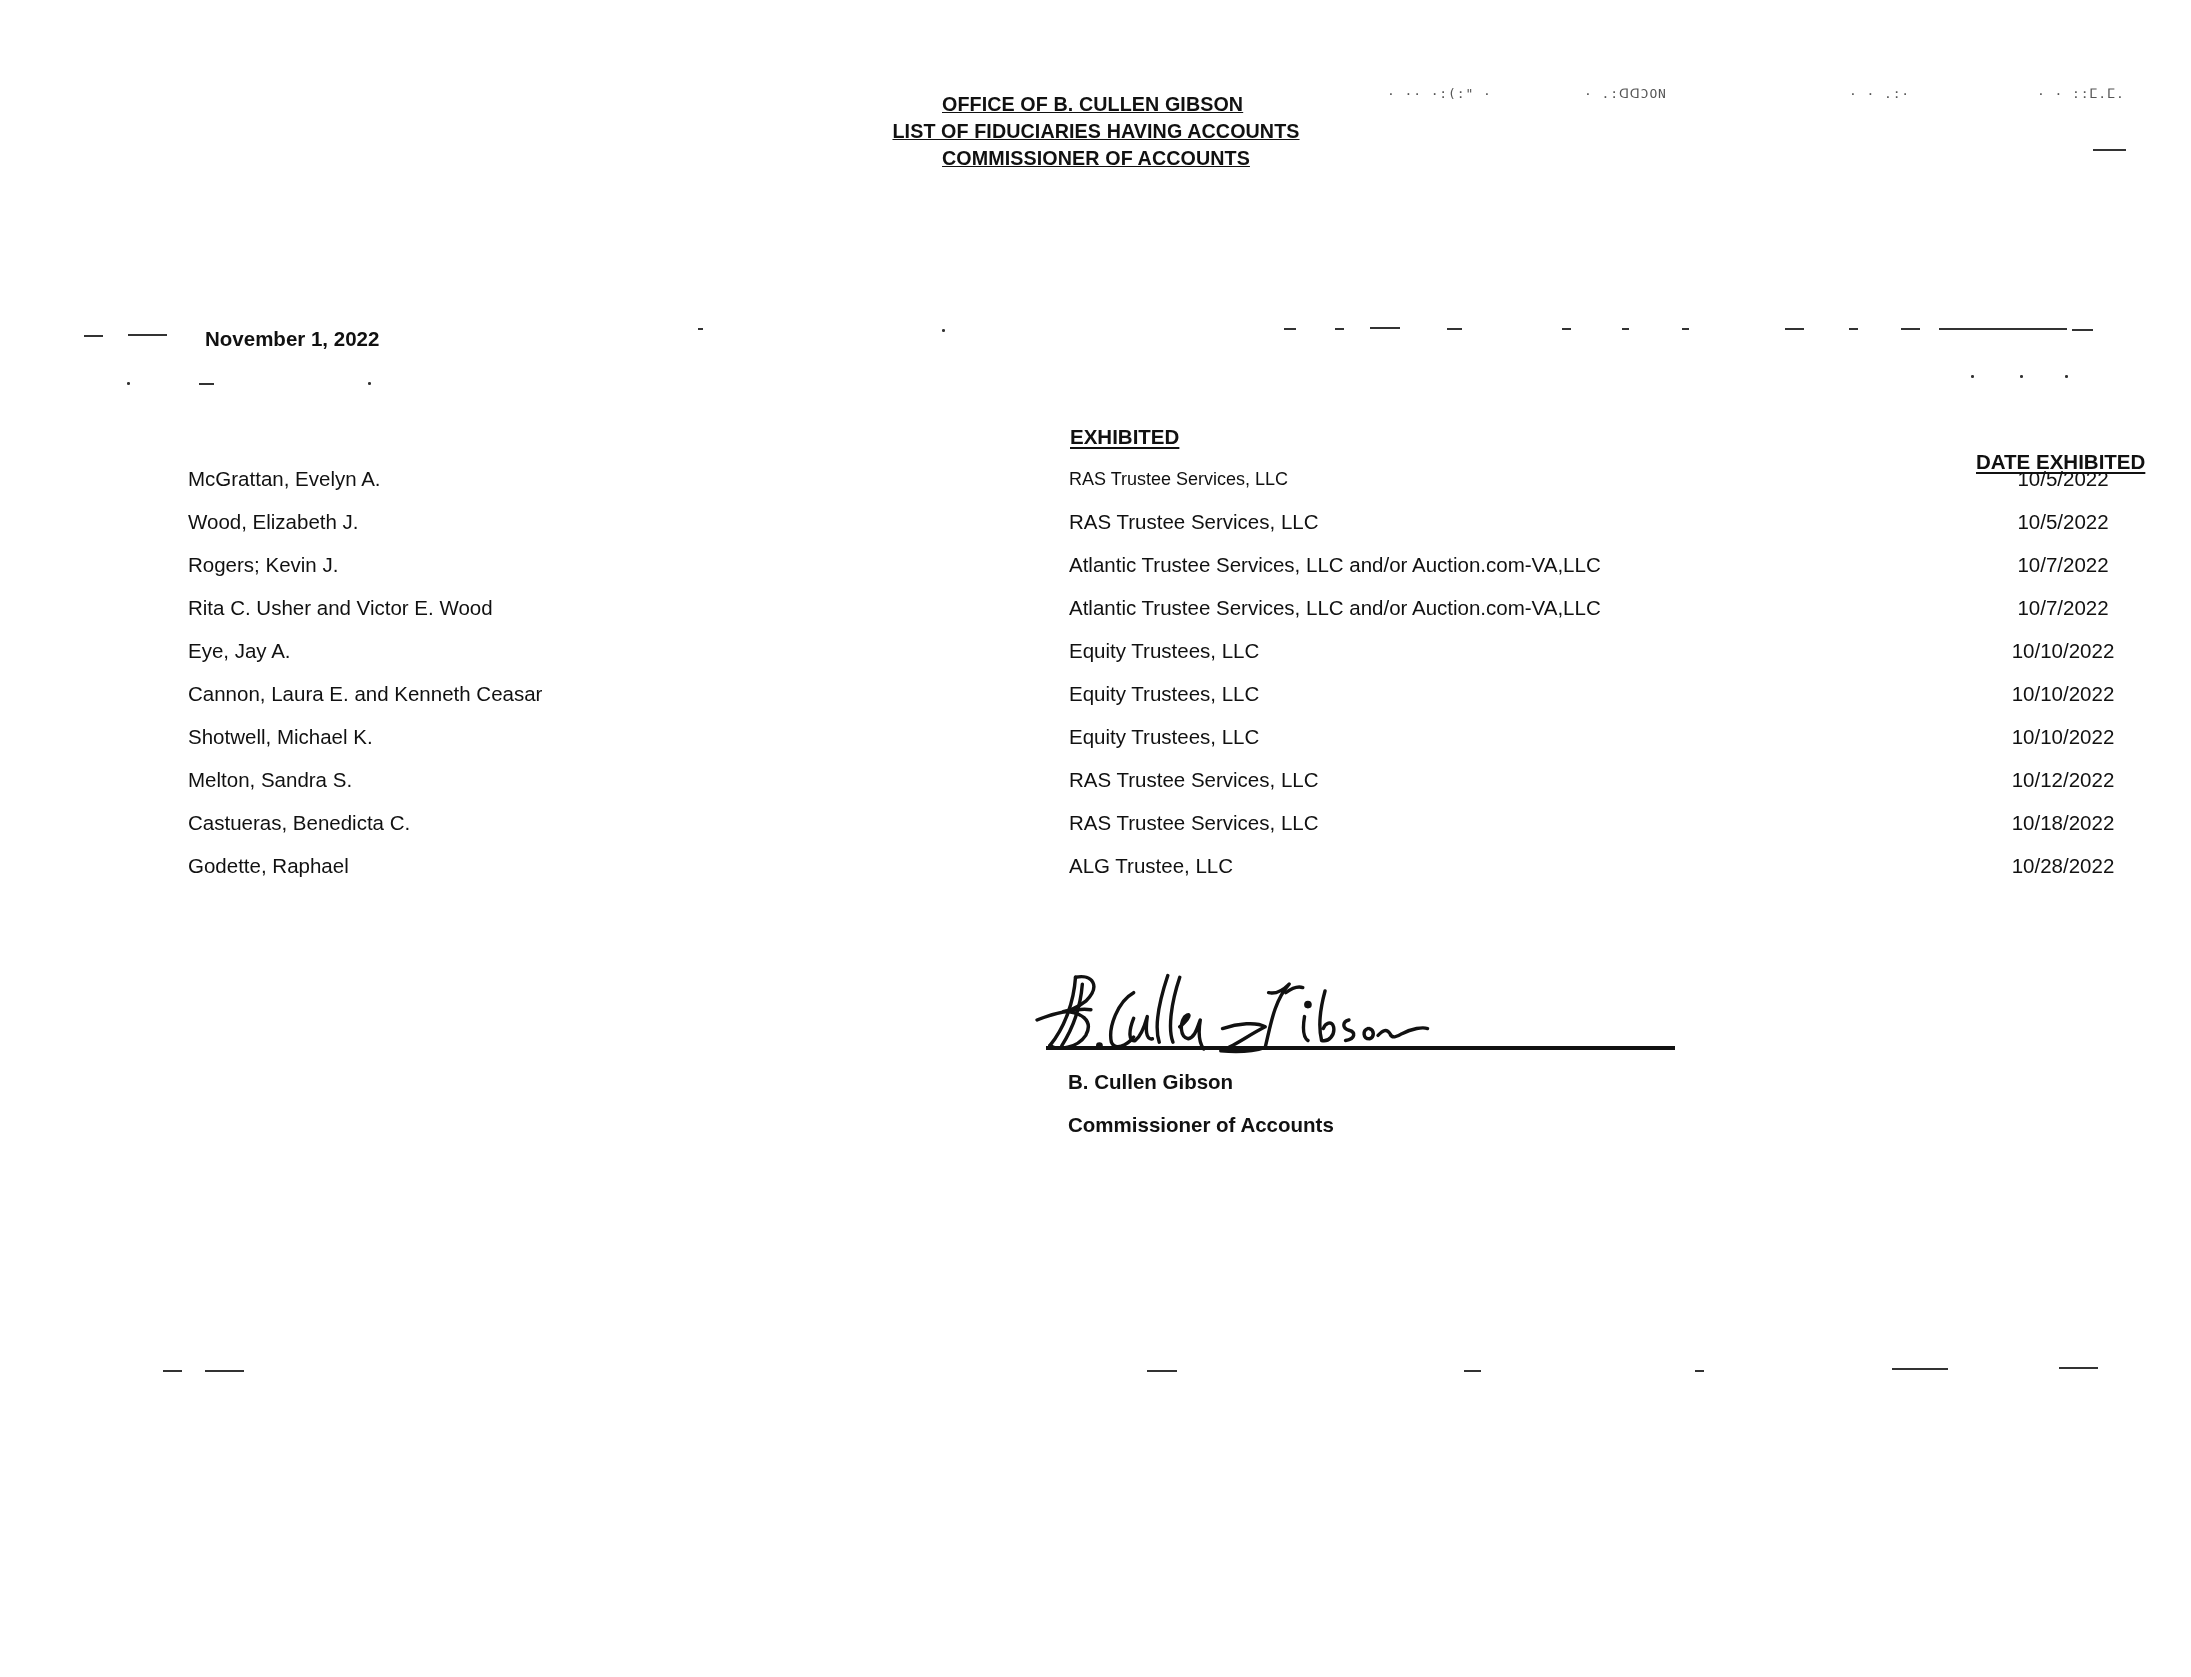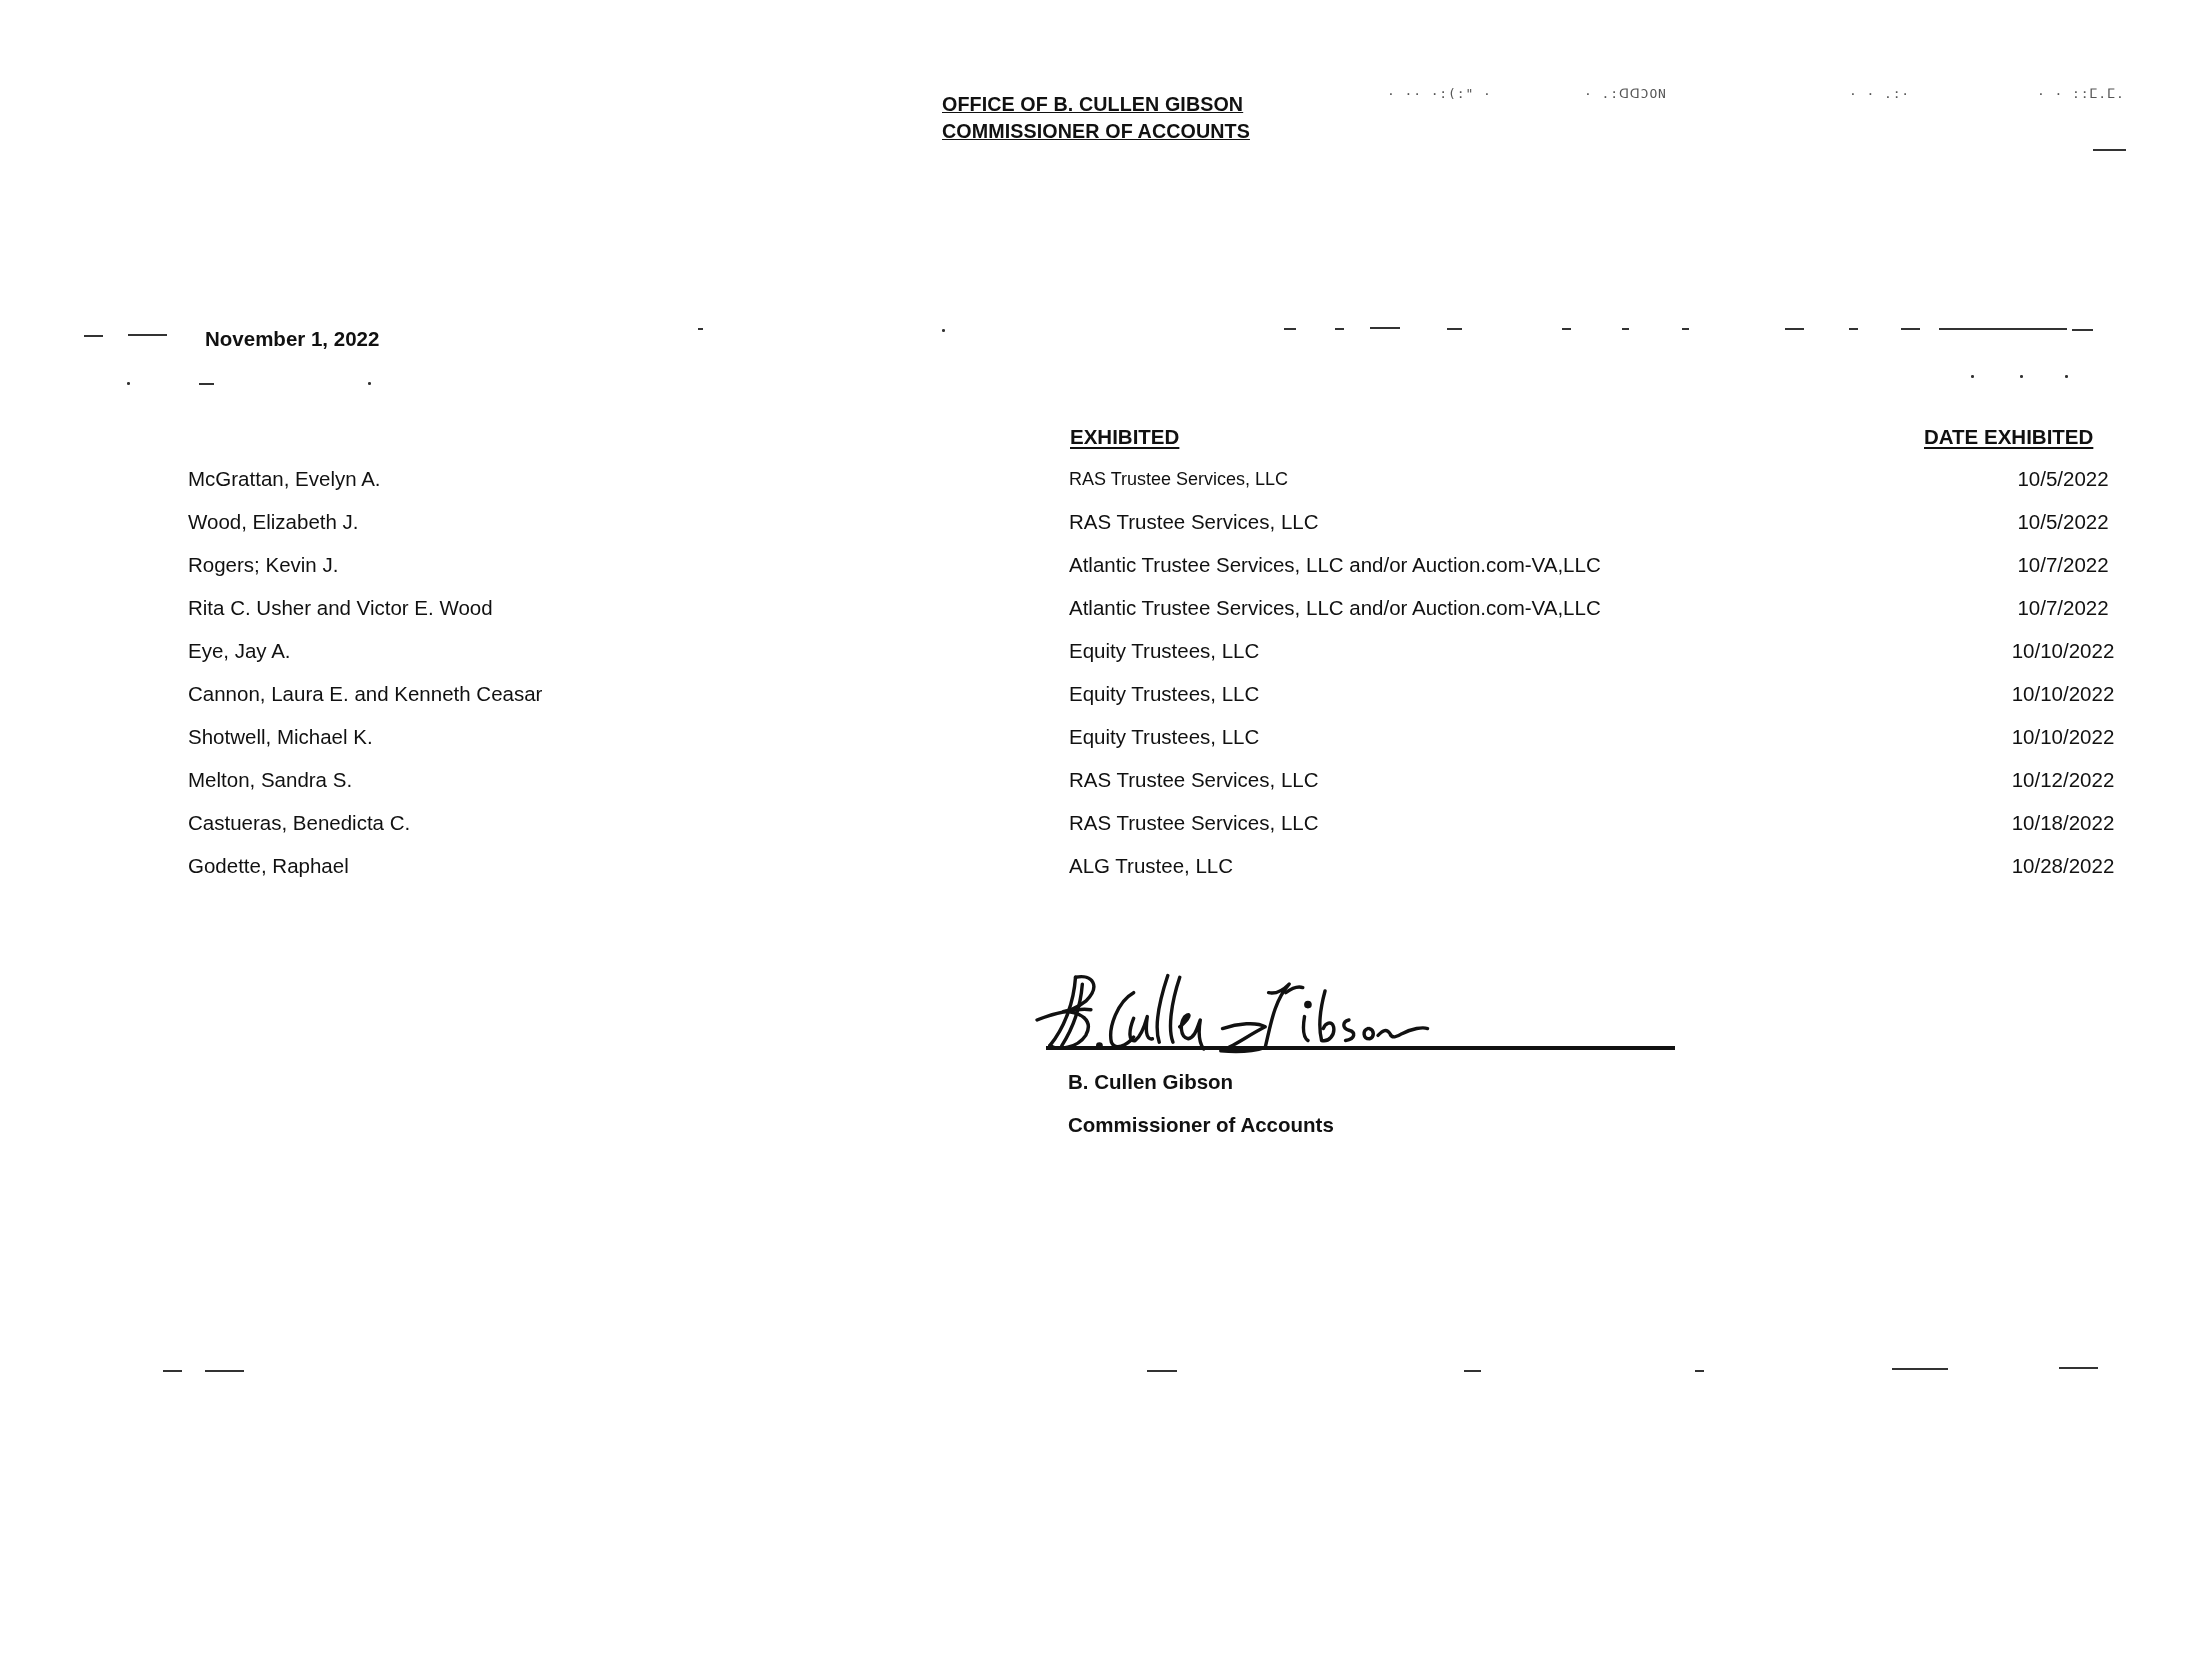--- a/index.html
+++ b/index.html
@@ -47,21 +47,21 @@
     .col-head {
       position: absolute;
       top: 425px;
       font-weight: bold;
       font-size: 20.5px;
       text-decoration: underline;
       text-underline-offset: 3.4px;
       text-decoration-thickness: 1.7px;
     }
     .col-head.fiduciary { left: 1070px; }
-    .col-head.date-exhibited { left: 1924px; }
+    .col-head.date-exhibited { left: 1976px; margin-top: 25px; }
     .rows {
       position: absolute;
       left: 0;
       top: 467px;
       width: 2192px;
     }
     .row {
       position: relative;
       height: 43px;
       font-size: 20.5px;
@@ -165,20 +165,21 @@
   <div class="noise" style="left:1695px;top:1370px;width:8.6px;"></div>
   <div class="noise" style="left:1892px;top:1368px;width:56px;"></div>
   <div class="noise" style="left:2059px;top:1367px;width:39px;"></div>
   <div class="noise-text" style="left:1387px;top:86px;">· ·· ·:(:" ·</div>
   <div class="noise-text" style="left:1584px;top:86px;">· .:ᗡᗡƆON</div>
   <div class="noise-text" style="left:1849px;top:86px;">· · .:·</div>
   <div class="noise-text" style="left:2037px;top:86px;">· · ::ⵎ.ⵎ.</div>
 
   <div class="header">
     <span class="line">OFFICE OF B. CULLEN GIBSON</span>
+    <span class="line">LIST OF FIDUCIARIES HAVING ACCOUNTS</span>
     <span class="line">COMMISSIONER OF ACCOUNTS</span>
   </div>
 
   <div class="date">November 1, 2022</div>
 
   <div class="col-head fiduciary">EXHIBITED</div>
   <div class="col-head date-exhibited">DATE EXHIBITED</div>
 
   <div class="rows">
     <div class="row">

